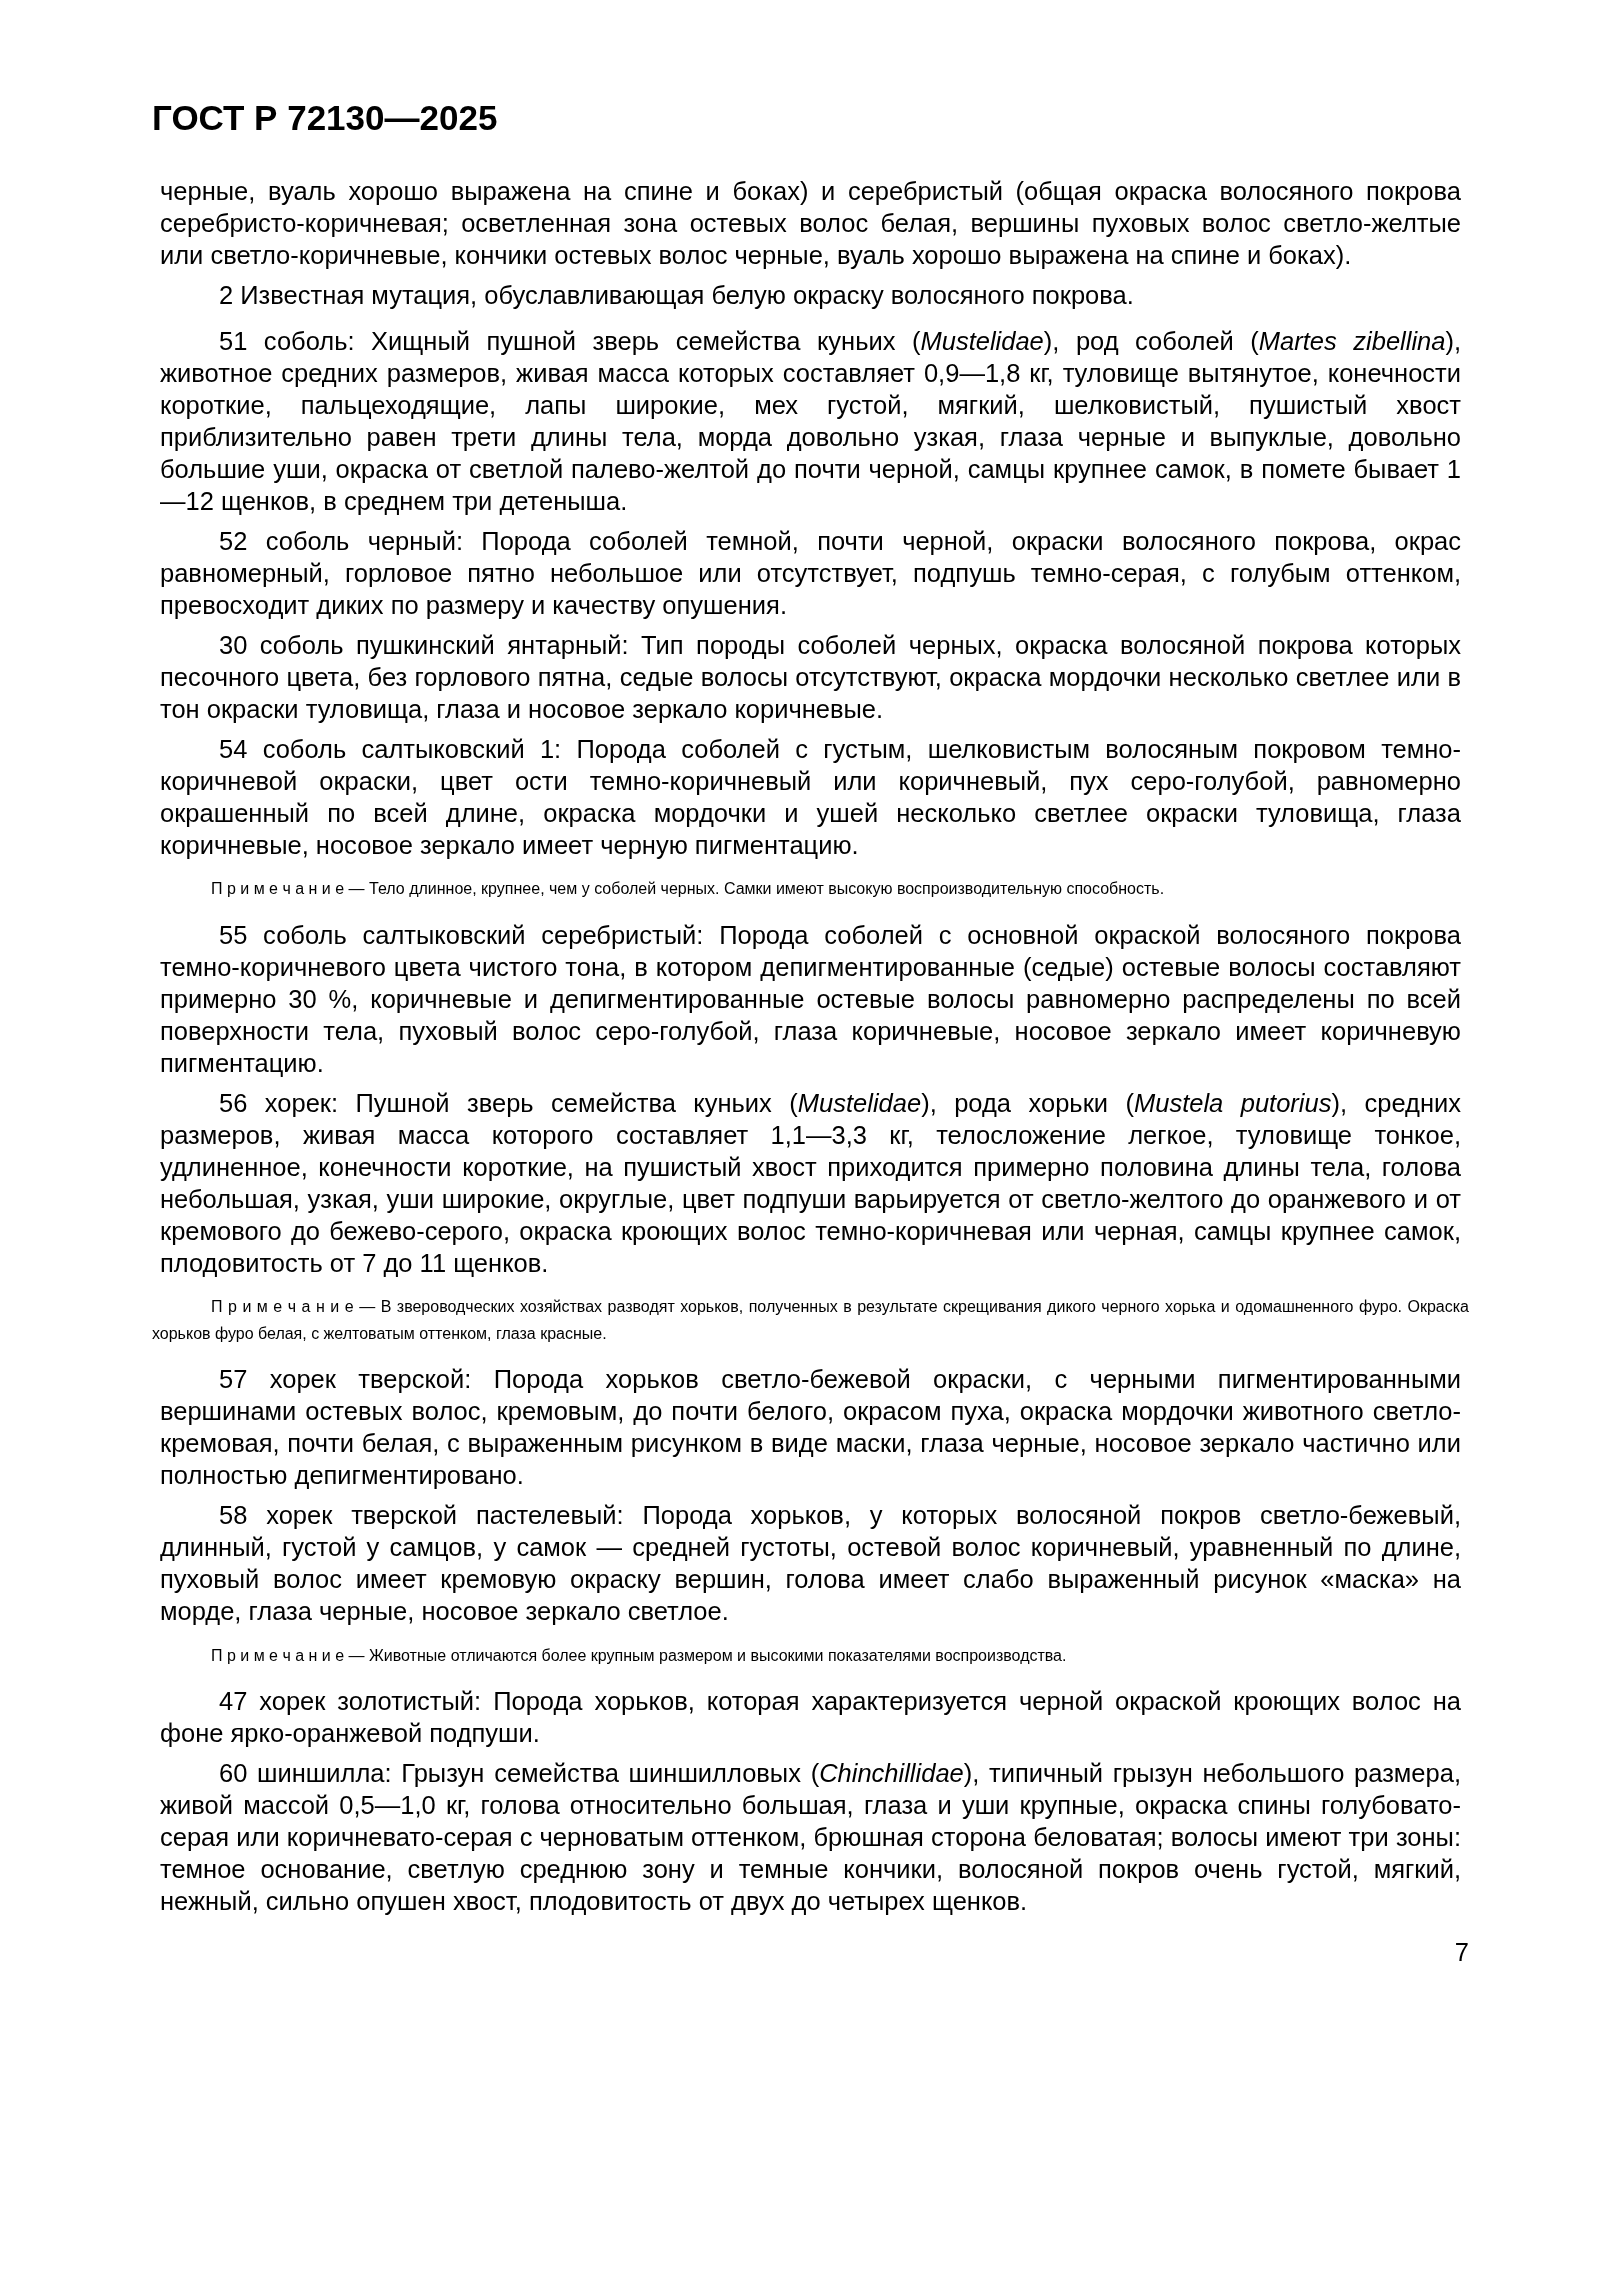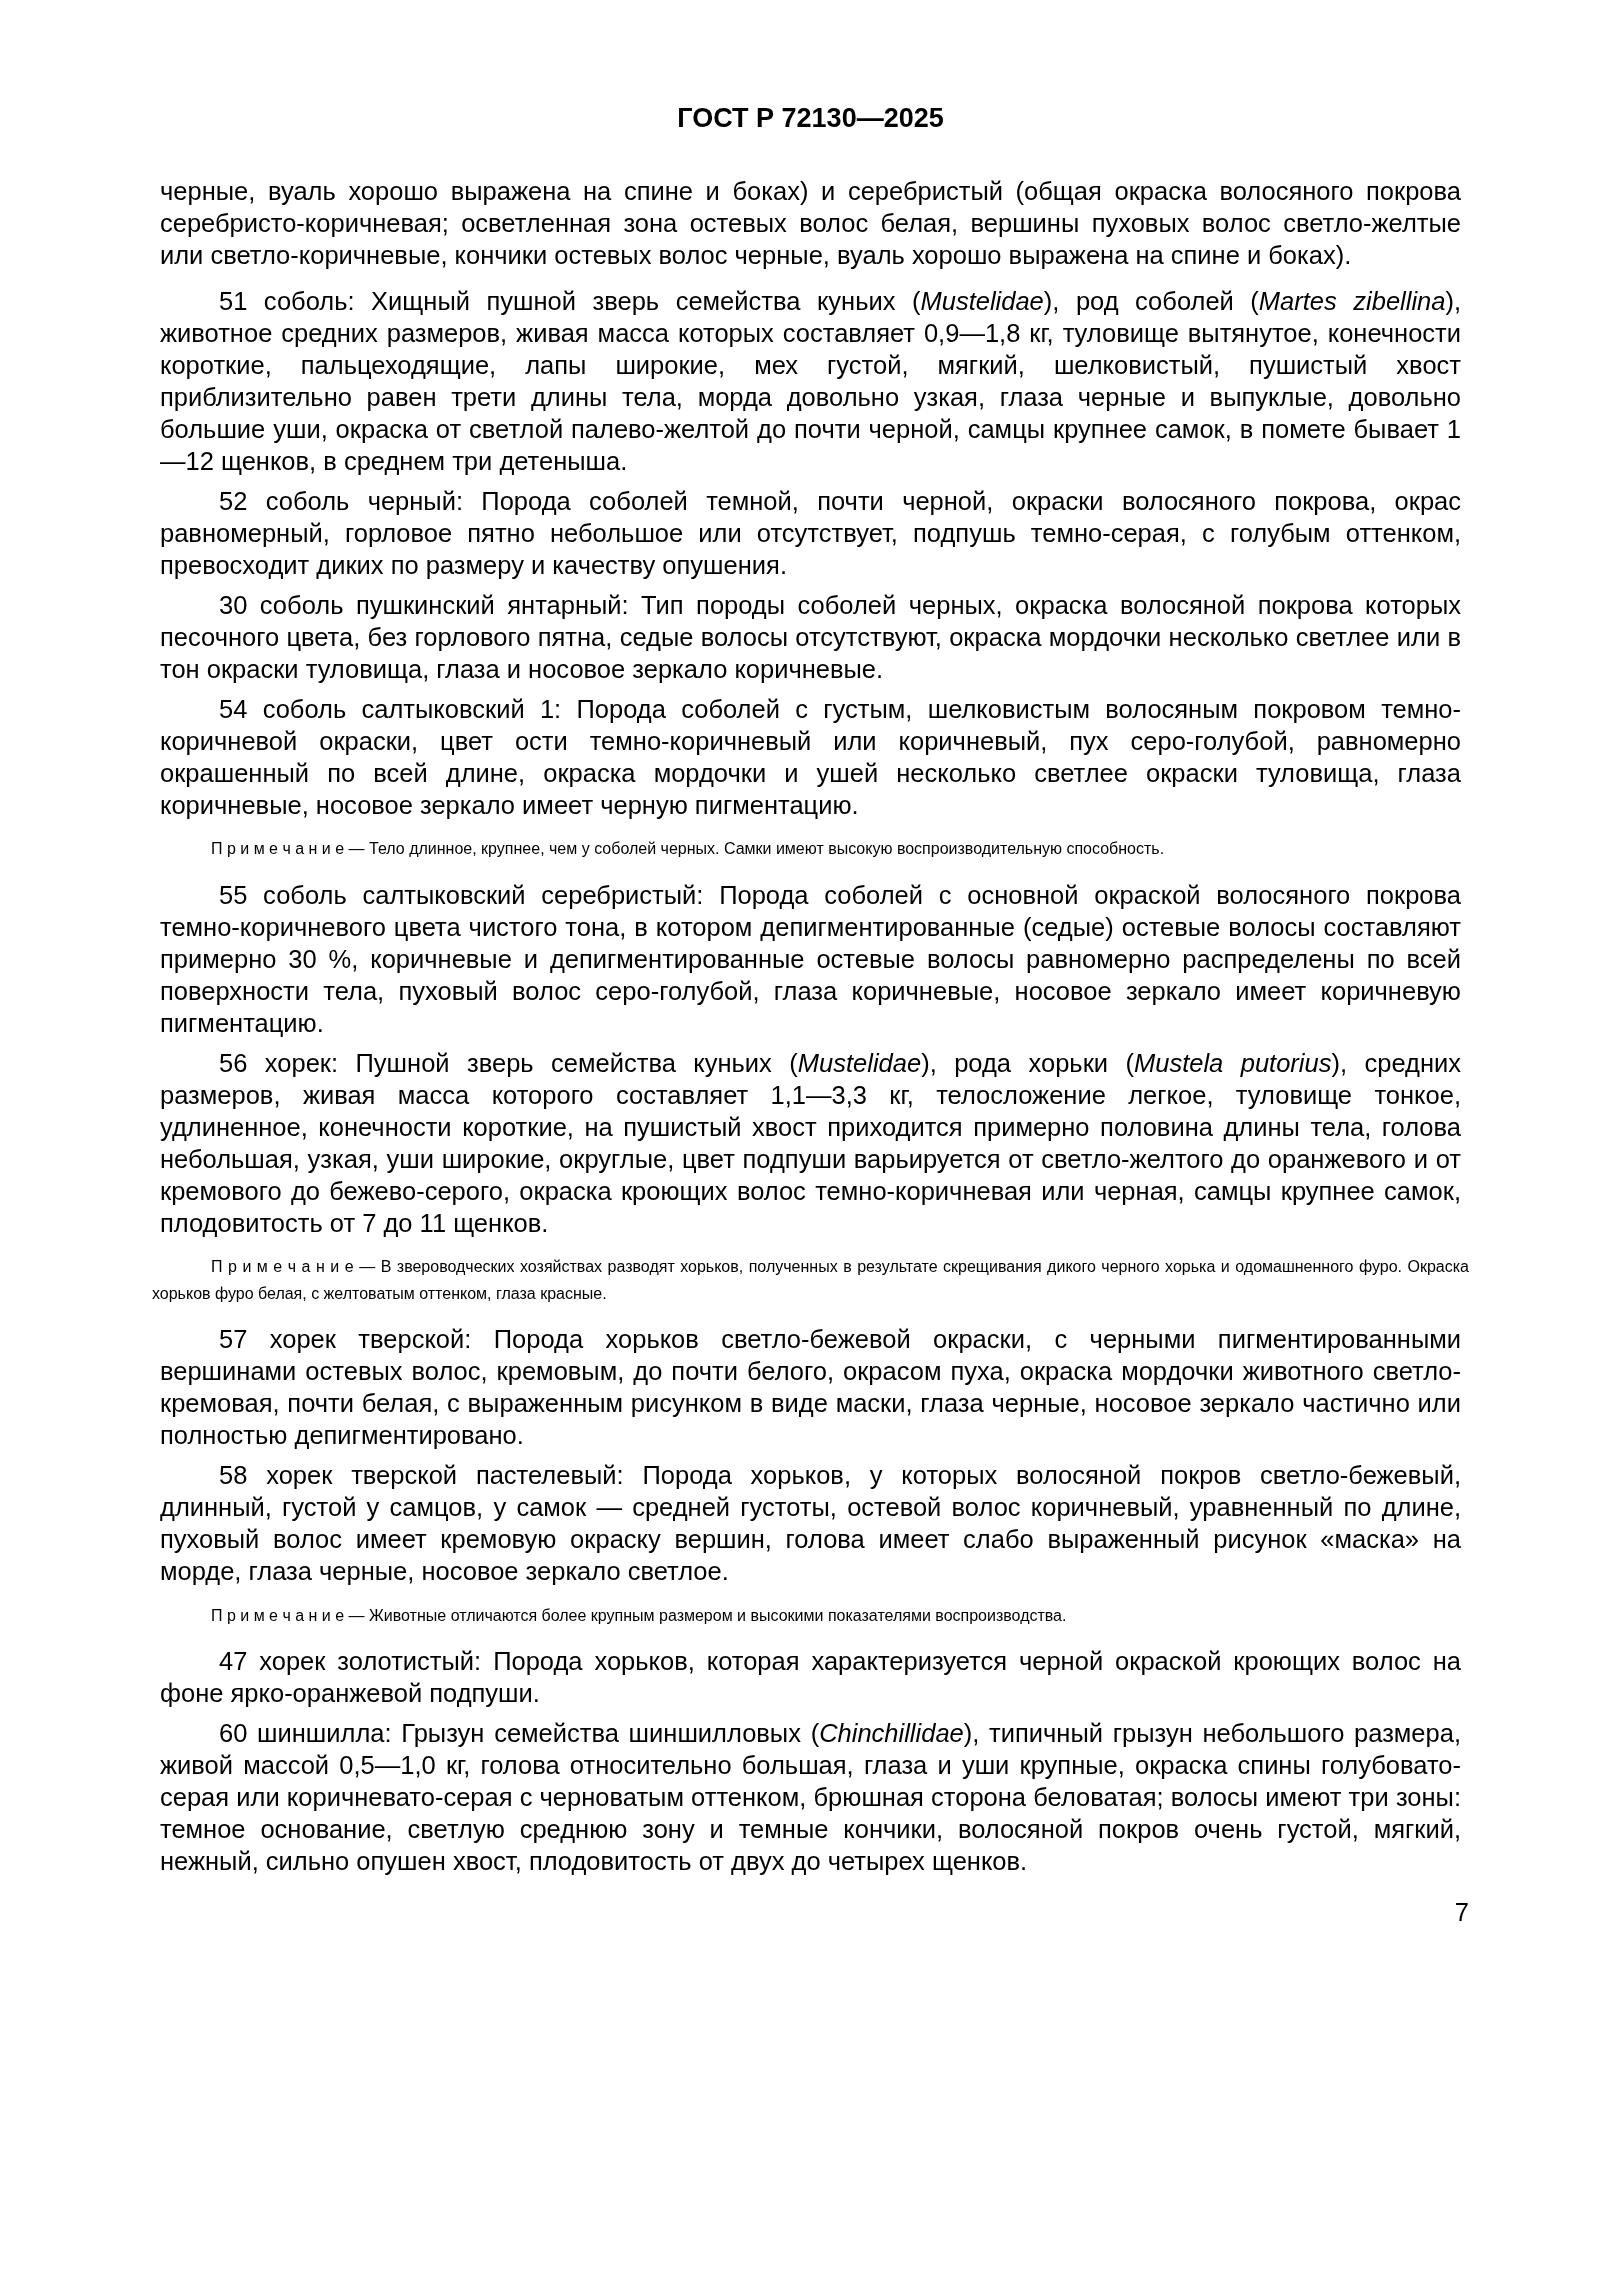--- a/index.html
+++ b/index.html
@@ -12,23 +12,23 @@
     width: 1621px;
     height: 2293px;
     background: #ffffff;
     box-sizing: border-box;
     padding: 102px 152px 0 152px;
     font-family: "Liberation Sans", sans-serif;
     color: #000000;
     overflow: hidden;
   }
   .running-header {
-    text-align: center;
+    text-align: left;
     font-weight: 700;
-    font-size: 27px;
+    font-size: 35px;
     line-height: 32px;
     margin-bottom: 41px;
   }
   .doc-body {
     width: 100%;
   }
   .para {
     font-size: 25.5px;
     line-height: 32px;
     text-align: justify;
@@ -61,20 +61,21 @@
   }
 </style>
 </head>
 <body>
 
 <div class="page">
   <div class="running-header">ГОСТ Р 72130—2025</div>
 
   <div class="doc-body">
       <p class="para"><span class="run">черные, вуаль хорошо выражена на спине и боках) и серебристый (общая окраска волосяного покрова серебристо-коричневая; осветленная зона остевых волос белая, вершины пуховых волос светло-желтые или светло-коричневые, кончики остевых волос черные, вуаль хорошо выражена на спине и боках).</span></p>
+      <p class="para indent"><span class="run">2 Известная мутация, обуславливающая белую окраску волосяного покрова.</span></p>
       <p class="para indent gap-before"><span class="run-bold">51 соболь: </span><span class="run">Хищный пушной зверь семейства куньих (</span><span class="run-italic">Mustelidae</span><span class="run">), род соболей (</span><span class="run-italic">Martes zibellina</span><span class="run">), животное средних размеров, живая масса которых составляет 0,9—1,8 кг, туловище вытянутое, конечности короткие, пальцеходящие, лапы широкие, мех густой, мягкий, шелковистый, пушистый хвост приблизительно равен трети длины тела, морда довольно узкая, глаза черные и выпуклые, довольно большие уши, окраска от светлой палево-желтой до почти черной, самцы крупнее самок, в помете бывает 1—12 щенков, в среднем три детеныша.</span></p>
       <p class="para indent"><span class="run-bold">52 соболь черный: </span><span class="run">Порода соболей темной, почти черной, окраски волосяного покрова, окрас равномерный, горловое пятно небольшое или отсутствует, подпушь темно-серая, с голубым оттенком, превосходит диких по размеру и качеству опушения.</span></p>
       <p class="para indent"><span class="run-bold">30 соболь пушкинский янтарный: </span><span class="run">Тип породы соболей черных, окраска волосяной покрова которых песочного цвета, без горлового пятна, седые волосы отсутствуют, окраска мордочки несколько светлее или в тон окраски туловища, глаза и носовое зеркало коричневые.</span></p>
       <p class="para indent"><span class="run-bold">54 соболь салтыковский 1: </span><span class="run">Порода соболей с густым, шелковистым волосяным покровом темно-коричневой окраски, цвет ости темно-коричневый или коричневый, пух серо-голубой, равномерно окрашенный по всей длине, окраска мордочки и ушей несколько светлее окраски туловища, глаза коричневые, носовое зеркало имеет черную пигментацию.</span></p>
       <p class="note"><span class="run">П р и м е ч а н и е — Тело длинное, крупнее, чем у соболей черных. Самки имеют высокую воспроизводительную способность.</span></p>
       <p class="para indent"><span class="run-bold">55 соболь салтыковский серебристый: </span><span class="run">Порода соболей с основной окраской волосяного покрова темно-коричневого цвета чистого тона, в котором депигментированные (седые) остевые волосы составляют примерно 30 %, коричневые и депигментированные остевые волосы равномерно распределены по всей поверхности тела, пуховый волос серо-голубой, глаза коричневые, носовое зеркало имеет коричневую пигментацию.</span></p>
       <p class="para indent"><span class="run-bold">56 хорек: </span><span class="run">Пушной зверь семейства куньих (</span><span class="run-italic">Mustelidae</span><span class="run">), рода хорьки (</span><span class="run-italic">Mustela putorius</span><span class="run">), средних размеров, живая масса которого составляет 1,1—3,3 кг, телосложение легкое, туловище тонкое, удлиненное, конечности короткие, на пушистый хвост приходится примерно половина длины тела, голова небольшая, узкая, уши широкие, округлые, цвет подпуши варьируется от светло-желтого до оранжевого и от кремового до бежево-серого, окраска кроющих волос темно-коричневая или черная, самцы крупнее самок, плодовитость от 7 до 11 щенков.</span></p>
       <p class="note"><span class="run">П р и м е ч а н и е — В звероводческих хозяйствах разводят хорьков, полученных в результате скрещивания дикого черного хорька и одомашненного фуро. Окраска хорьков фуро белая, с желтоватым оттенком, глаза красные.</span></p>
       <p class="para indent"><span class="run-bold">57 хорек тверской: </span><span class="run">Порода хорьков светло-бежевой окраски, с черными пигментированными вершинами остевых волос, кремовым, до почти белого, окрасом пуха, окраска мордочки животного светло-кремовая, почти белая, с выраженным рисунком в виде маски, глаза черные, носовое зеркало частично или полностью депигментировано.</span></p>
       <p class="para indent"><span class="run-bold">58 хорек тверской пастелевый: </span><span class="run">Порода хорьков, у которых волосяной покров светло-бежевый, длинный, густой у самцов, у самок — средней густоты, остевой волос коричневый, уравненный по длине, пуховый волос имеет кремовую окраску вершин, голова имеет слабо выраженный рисунок «маска» на морде, глаза черные, носовое зеркало светлое.</span></p>

